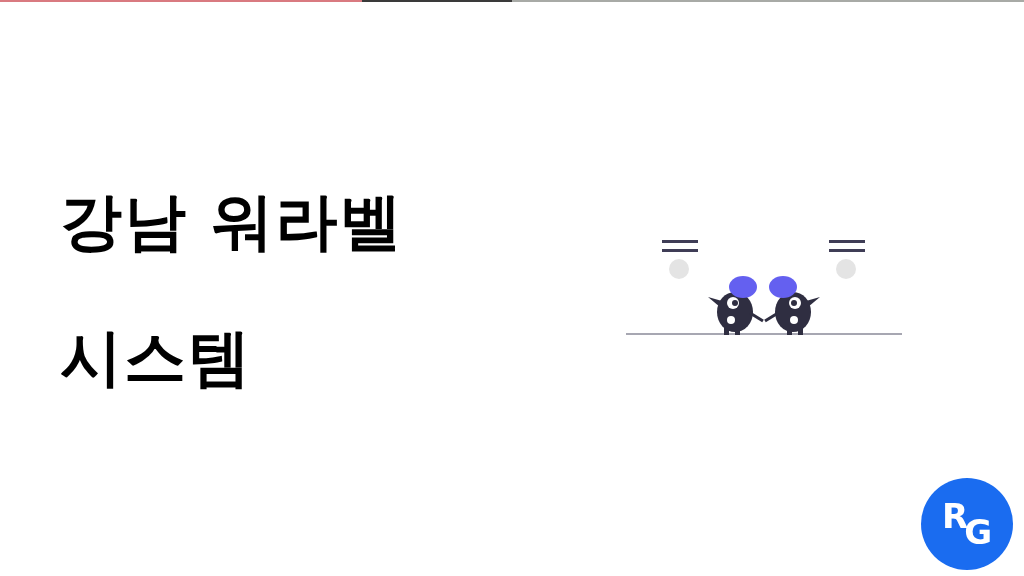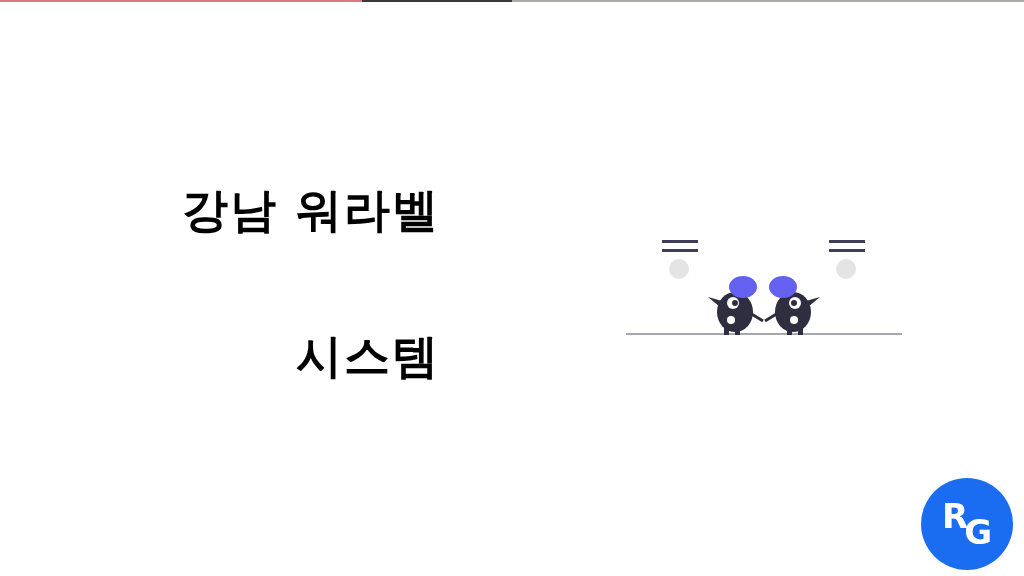--- a/index.html
+++ b/index.html
@@ -2,24 +2,24 @@
 <html><head>
   <meta charset="utf-8">
   <style>
     html, body { margin:0; padding:0; }
     body { width:1024px; height:576px; background:#ffffff; position:relative; overflow:hidden;
            font-family:"DejaVu Sans", sans-serif; }
     .topbar { position:absolute; left:0; top:0; width:1024px; height:2px; display:flex; }
     .topbar .seg1 { width:362px; background:#d97a80; }
     .topbar .seg2 { width:150px; background:#3a3a3a; }
     .topbar .seg3 { flex:1; background:#a8aaa6; }
-    .title { position:absolute; left:60px; width:380px; text-align:right; font-weight:bold; color:#000;
-             font-size:46px; letter-spacing:2px; }
+    .title { position:absolute; left:60px; width:380px; text-align:left; font-weight:bold; color:#000;
+             font-size:62px; letter-spacing:2px; }
     .t1 { top:180px; }
-    .t2 { top:316px;margin-top:10px; }
+    .t2 { top:316px; }
     .illus { position:absolute; left:620px; top:225px; width:290px; height:120px; }
     .logo { position:absolute; left:921px; top:478px; width:92px; height:92px; border-radius:50%;
             background:#1a6cf0; color:#fff; display:flex; align-items:center; justify-content:center;
             font-family:"DejaVu Sans", sans-serif; font-weight:bold; font-size:34px; }
     .logo .r { transform:translate(2px,-8px); }
     .logo .g { transform:translate(-2px,8px); }
   </style>
 </head>
 <body>
 

